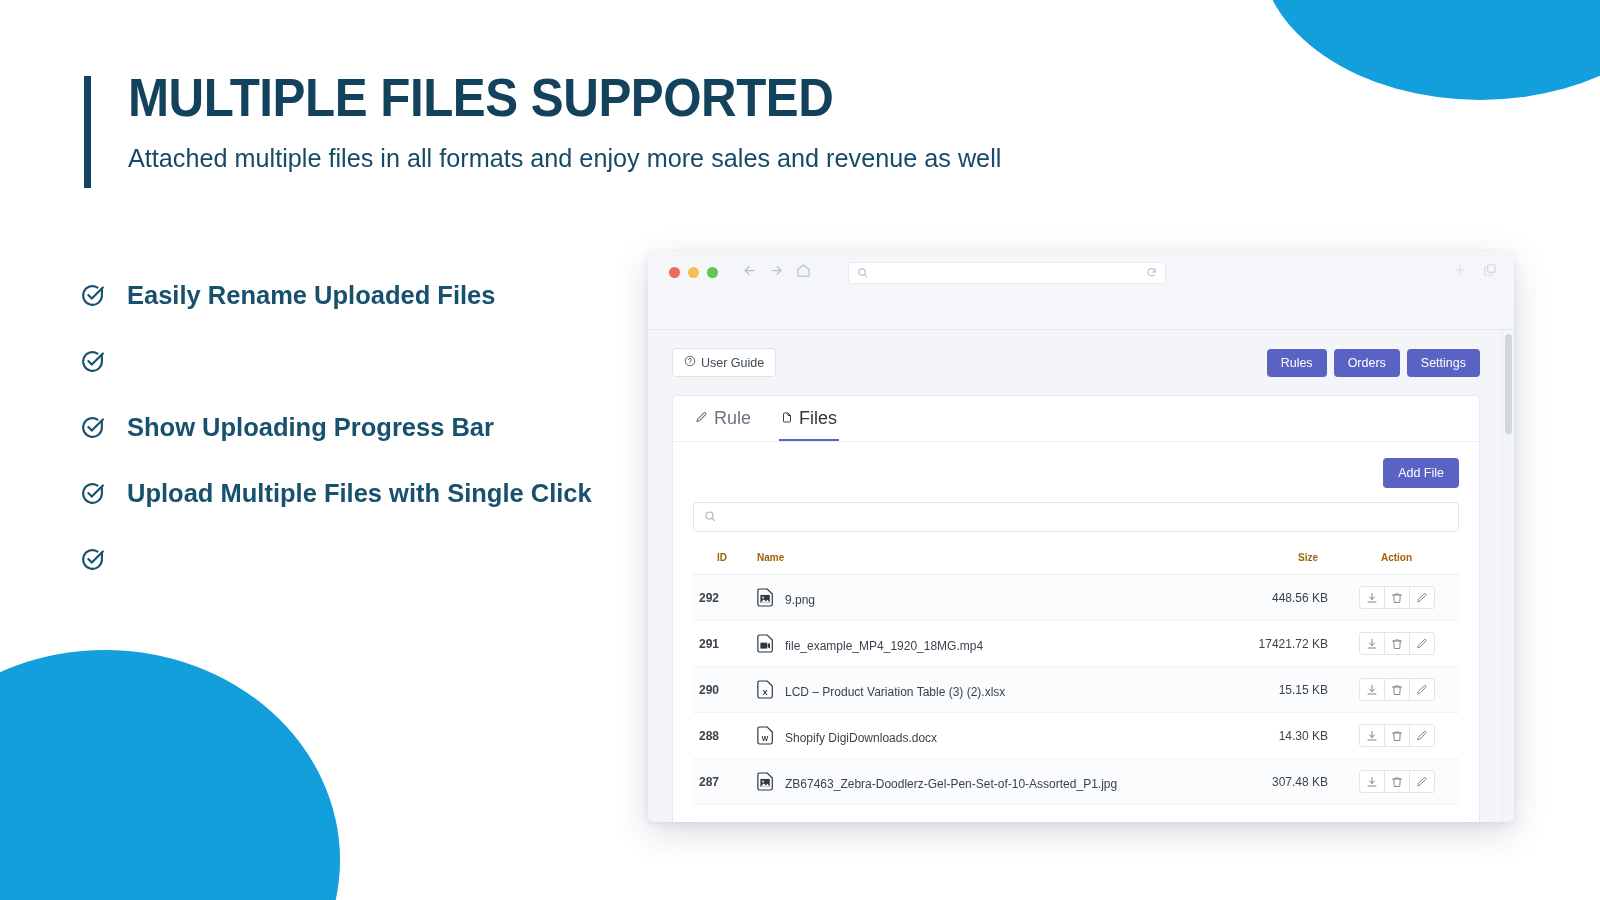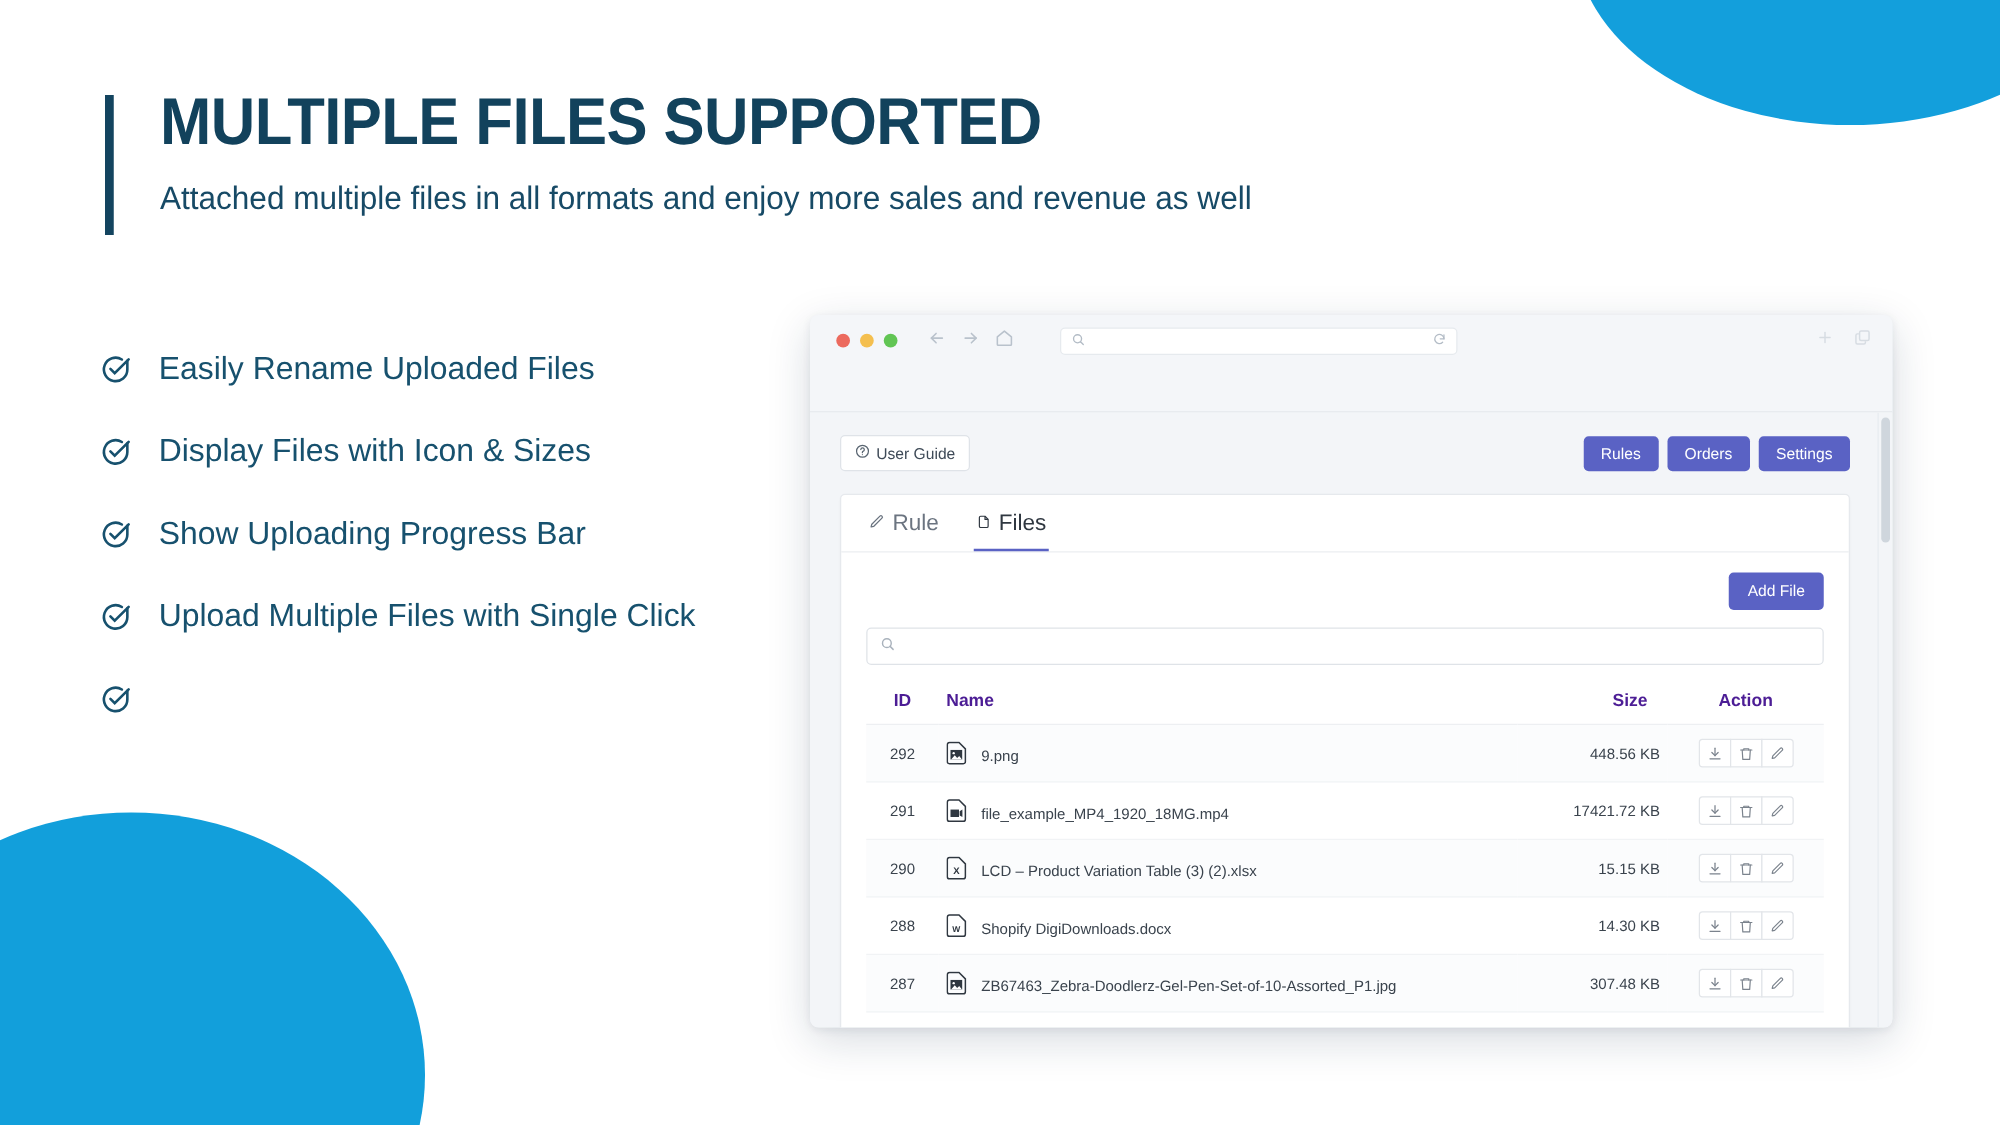--- a/index.html
+++ b/index.html
@@ -44,21 +44,21 @@
   }
 
   
   .features { position: absolute; left: 80px; top: 262px; width: 620px; }
   .feature {
     display: flex; align-items: center; gap: 22px;
     height: 66px;
   }
   .feature .chk { flex: 0 0 auto; width: 25px; height: 25px; display:block; }
   .feature .ftext {
-    font-size: 25.5px; color: #17516e; font-weight: 400; white-space: nowrap;
+    font-size: 25.5px; color: #17516e; font-weight: 700; white-space: nowrap;
   }
 
   
   .browser {
     position: absolute; left: 648px; top: 252px;
     width: 866px; height: 570px;
     background: #f2f5f8;
     border-radius: 7px;
     box-shadow: 0 10px 34px rgba(20,40,70,0.17), 0 2px 7px rgba(20,40,70,0.08);
     overflow: hidden;
@@ -143,33 +143,33 @@
     display: flex; align-items: center; padding: 0 10px; color:#a9b2bc;
   }
   .search-box input {
     border: none; outline: none; margin-left: 8px; flex: 1;
     font-size: 12.5px; font-family: "Liberation Sans", sans-serif; color:#46505b;
     background: transparent;
   }
 
   table.files { width: 100%; border-collapse: collapse; margin-top: 14px; }
   table.files th {
-    font-size: 14px; color: #4c1d95; font-weight: bold;
+    font-size: 10px; color: #a16207; font-weight: bold;
     padding: 6px 6px 11px; text-align: left;
     border-bottom: 1px solid #edeff2;
   }
   table.files th.c-id { width: 58px; text-align: center; }
   table.files th.c-size { width: 120px; text-align: right; padding-right: 16px; }
   table.files th.c-act { width: 125px; text-align: center; }
   table.files td {
     font-size: 12px; color: #3a434d; padding: 11px 6px;
     border-bottom: 1px solid #f1f3f5; vertical-align: middle;
   }
   table.files tbody tr:nth-child(odd) { background: #fbfcfd; }
-  td.c-id { text-align: center; color: #e8573f; font-weight: normal; font-size: 12px; }
+  td.c-id { text-align: left; color: #e8573f; font-weight: bold; font-size: 12px; }
   td.c-name { }
   td.c-name .nm { display: flex; align-items: flex-end; gap: 11px; }
   td.c-size { text-align: right; padding-right: 16px; color: #3a434d; }
   td.c-act { text-align: center; }
 
   .fileicon { width: 17px; height: 19px; display: block; flex: 0 0 auto; }
 
   .act-group { display: inline-flex; }
   .act-btn {
     width: 26px; height: 23px; border: 1px solid #e2e5e9; background: #fff;
@@ -214,21 +214,20 @@
       <span class="ftext">Easily Rename Uploaded Files</span>
     </div>
 
     <div class="feature">
       <span class="chk">
         <svg class="chk" viewBox="0 0 24 24" fill="none" stroke="#17516e" stroke-width="2" stroke-linecap="round">
           <path d="M21 5.5V12a9 9 0 1 1-4.2-7.6"></path>
             <path d="M8 11.6l3.3 3.3L22 4.3"></path>
         </svg>
       </span>
-      <span class="ftext">Display Files with Icon &amp; Sizes</span>
     </div>
 
     <div class="feature">
       <span class="chk">
         <svg class="chk" viewBox="0 0 24 24" fill="none" stroke="#17516e" stroke-width="2" stroke-linecap="round">
           <path d="M21 5.5V12a9 9 0 1 1-4.2-7.6"></path>
             <path d="M8 11.6l3.3 3.3L22 4.3"></path>
         </svg>
       </span>
       <span class="ftext">Show Uploading Progress Bar</span>

